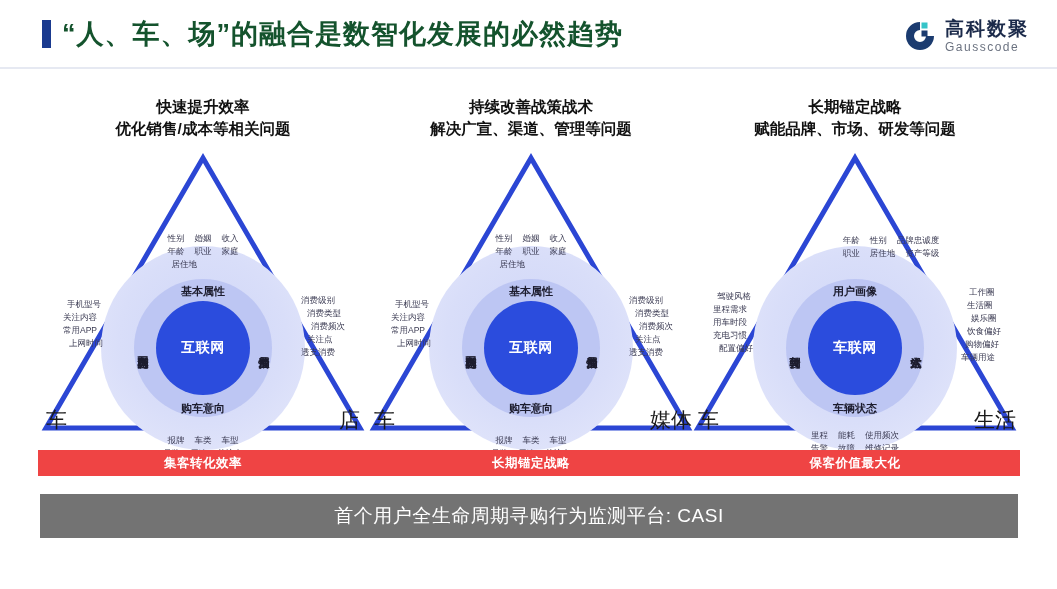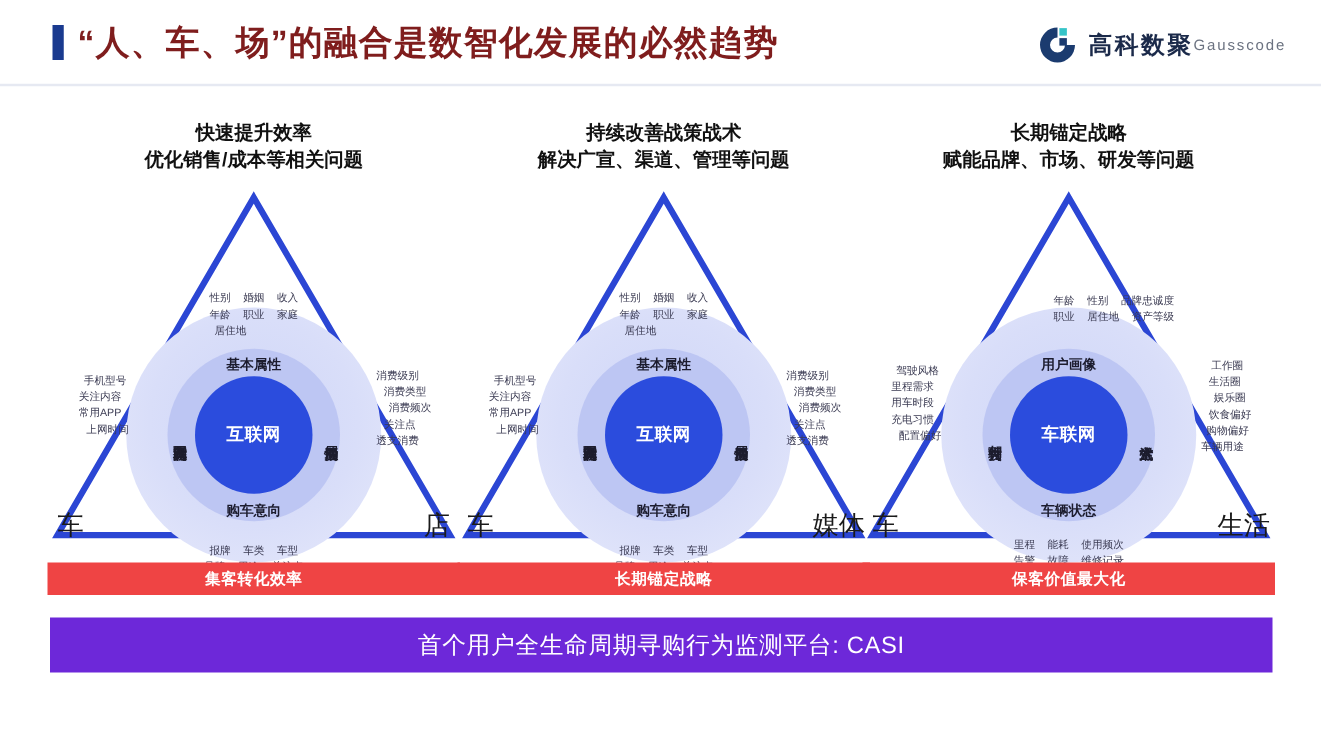--- a/index.html
+++ b/index.html
@@ -5,25 +5,25 @@
   html,body{margin:0;padding:0;}
   body{
     width:1057px;height:589px;
     background:#ffffff;
     font-family:"Liberation Sans","DejaVu Sans",sans-serif;
     overflow:hidden;position:relative;
   }
   
   .header{position:absolute;left:0;top:0;width:1057px;height:68px;}
   .title-mark{position:absolute;left:42px;top:20px;width:9px;height:28px;background:#1a3a8f;}
-  .title-text{position:absolute;left:62px;top:16px;font-size:27px;font-weight:bold;color:#7f1d1d;letter-spacing:1px;white-space:nowrap;}
+  .title-text{position:absolute;left:62px;top:16px;font-size:27px;font-weight:bold;color:#14532d;letter-spacing:1px;white-space:nowrap;}
   .header-rule{position:absolute;left:0;top:67px;width:1057px;height:2px;background:#e6e9f2;}
   .logo{position:absolute;right:28px;top:14px;height:44px;display:flex;align-items:center;gap:8px;}
   .logo-mark{width:34px;height:34px;position:relative;}
-  .logo-txt{display:flex;line-height:1;}
+  .logo-txt{display:flex;flex-direction:column;line-height:1;}
   .logo-cn{font-size:19px;font-weight:bold;color:#1b2a4a;letter-spacing:2px;}
   .logo-en{font-size:12px;color:#6b7280;letter-spacing:1.5px;margin-top:3px;}
 
   
   .cols{position:absolute;left:0;top:78px;width:1057px;height:430px;padding-left:37px;}
   .col{position:absolute;top:0;width:330px;height:430px;}
   .col1{left:38px;}
   .col2{left:366px;}
   .col3{left:690px;}
 
@@ -66,21 +66,21 @@
   .ol-right{text-align:left;}
   .ol-row{white-space:nowrap;}
   .ol-row span{display:inline-block;margin:0 5px;}
 
   
   .stage-bar{position:absolute;left:0;top:372px;width:330px;height:26px;background:#ef4444;
       display:flex;align-items:center;justify-content:center;}
   .stage-bar span{color:#ffffff;font-size:12.5px;font-weight:bold;letter-spacing:.5px;}
 
   
-  .footer{position:absolute;left:40px;top:494px;width:978px;height:44px;background:#6d28d9;
+  .footer{position:absolute;left:40px;top:494px;width:978px;height:44px;background:#737373;
       display:flex;align-items:center;justify-content:center;}
   .footer span{color:#ffffff;font-size:19px;letter-spacing:.5px;}
 </style>
 </head>
 <body>
 
 <div class="header">
   <div class="title-mark"></div>
   <div class="title-text">“人、车、场”的融合是数智化发展的必然趋势</div>
   <div class="header-rule"></div>

